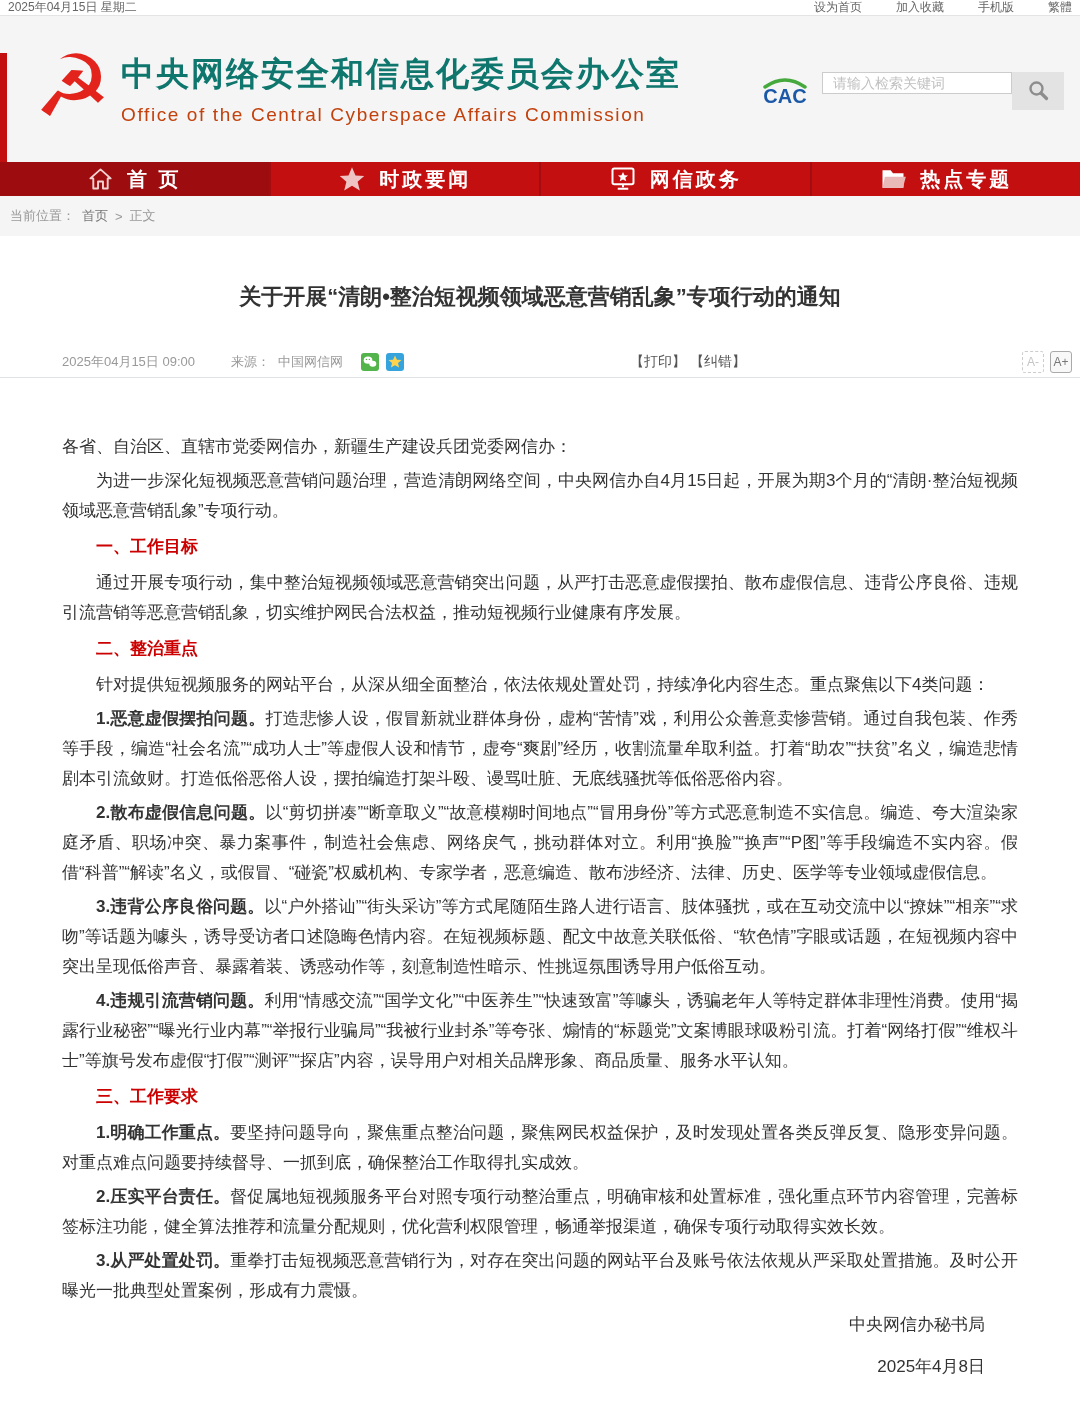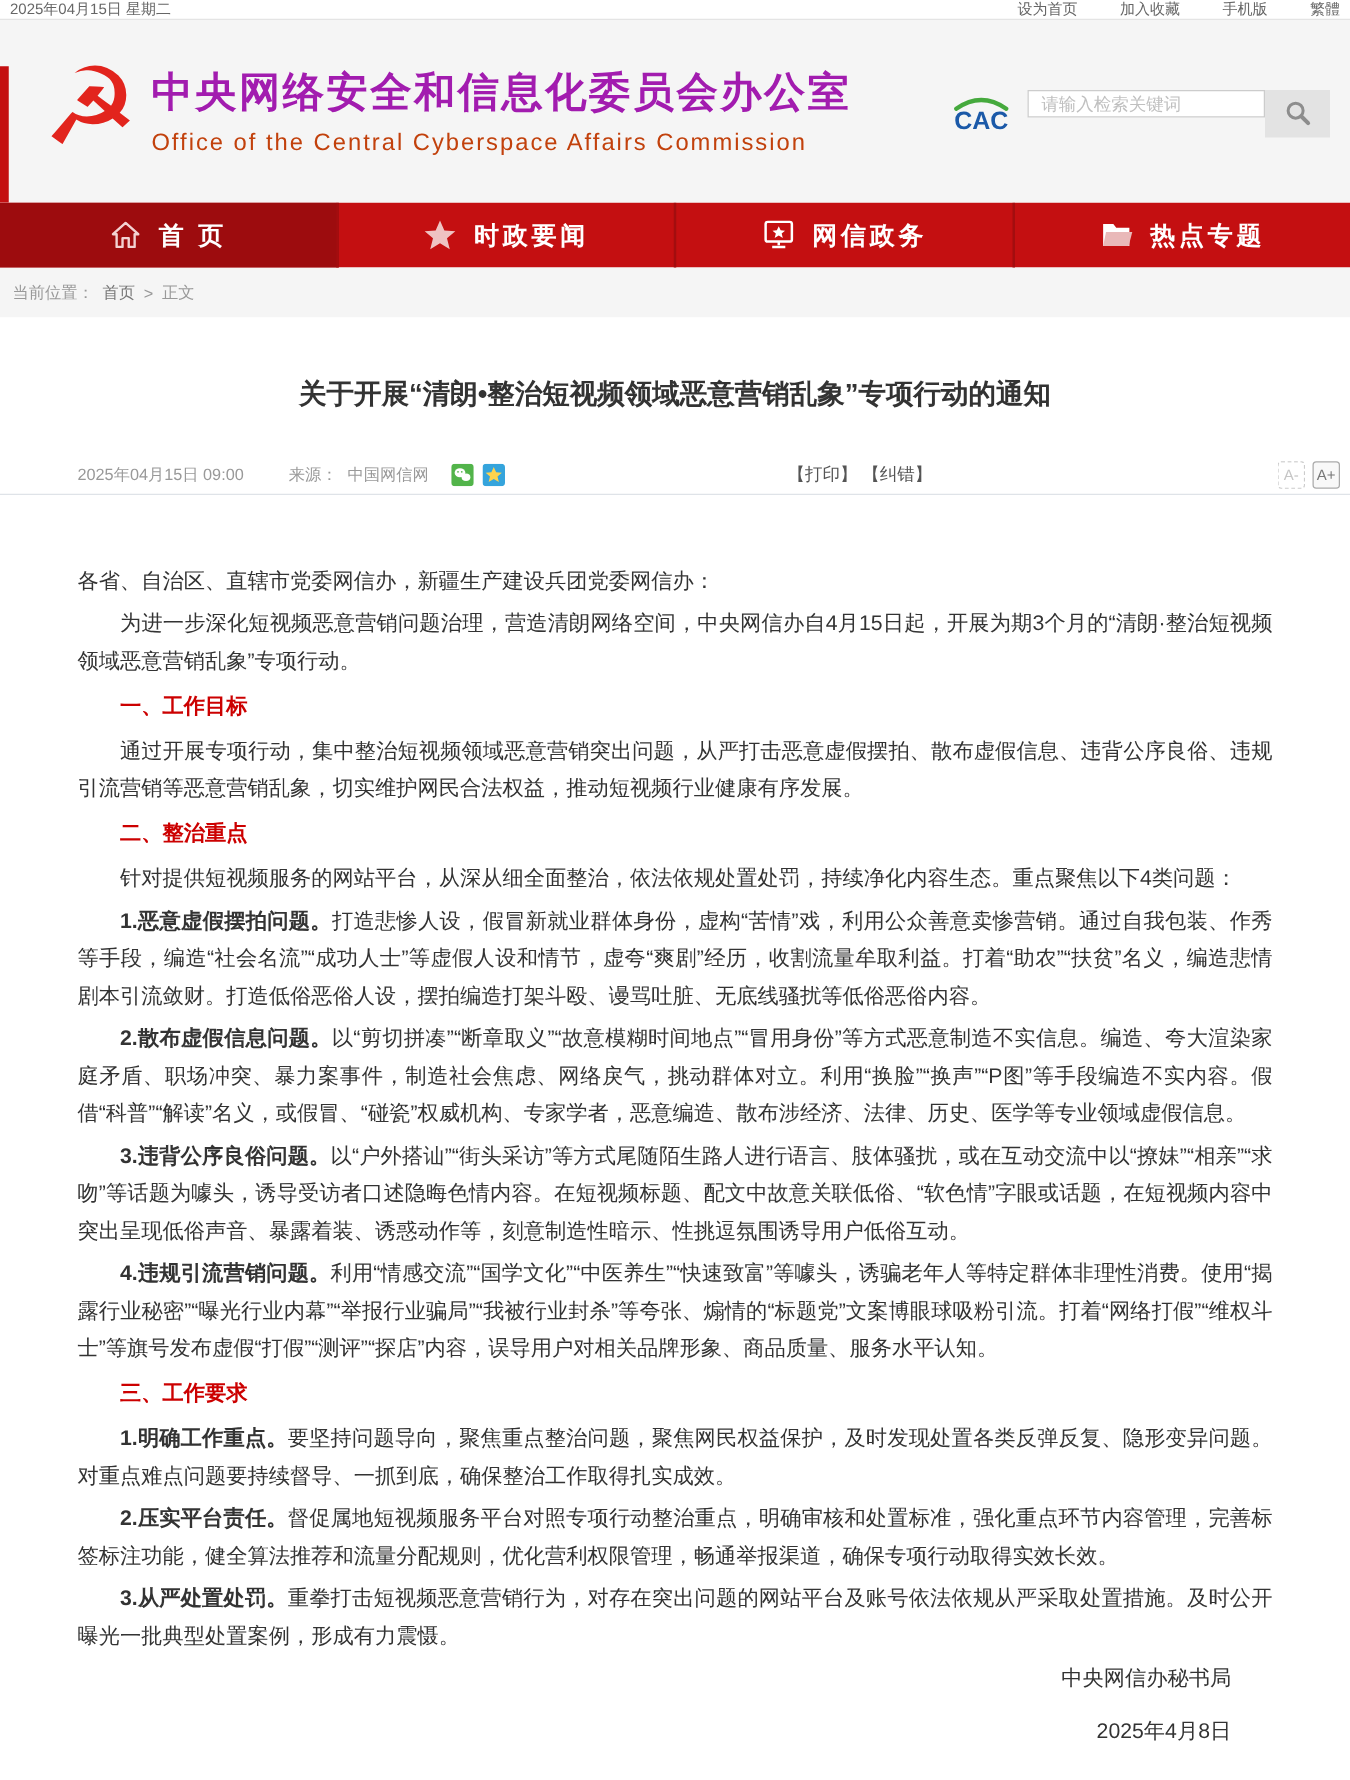--- a/index.html
+++ b/index.html
@@ -9,32 +9,32 @@
   
   .topbar { height:16px; display:flex; justify-content:space-between; align-items:center;
             padding:0 8px; font-size:12px; color:#666; background:#fff; border-bottom:1px solid #e4e4e4; }
   .topbar-links span { margin-left:34px; cursor:pointer; }
 
   
   .header { height:146px; background:#f5f5f5; position:relative; display:flex; align-items:center; }
   .red-stripe { position:absolute; left:0; top:37px; width:7px; height:109px; background:#c40f11; }
   .emblem { font-size:86px; line-height:1; color:#e2241d; margin:0 10px 6px 34px;
             font-family:"DejaVu Sans",sans-serif; }
-  .site-title { font-size:33px; font-weight:bold; color:#a21caf; letter-spacing:2px; }
+  .site-title { font-size:33px; font-weight:bold; color:#0f766e; letter-spacing:2px; }
   .site-subtitle { font-size:19px; color:#c2410c; letter-spacing:1.6px; margin-top:7px; }
   .search-area { position:absolute; right:16px; top:56px; height:38px; display:flex; align-items:flex-start; }
   .cac-logo { margin-right:8px; }
   .search-input { width:190px; height:22px; border:1px solid #ccc; background:#fff;
                   padding:0 10px; font-size:14px; color:#333; outline:none; }
   .search-input::placeholder { color:#c0c0c0; }
   .search-btn { width:52px; height:38px; background:#e3e3e3; border:none; cursor:pointer;
                 display:flex; align-items:center; justify-content:center; }
 
   
-  .nav { display:flex; height:52px; background:#c40f11; }
+  .nav { display:flex; height:34px; background:#c40f11; }
   .nav-item { flex:1; display:flex; align-items:center; justify-content:center; gap:13px;
               color:#fff; font-size:20px; font-weight:bold; letter-spacing:3px;
               border-right:2px solid #a30d0f; cursor:pointer; }
   .nav-item:last-child { border-right:none; }
   .nav-item.active { background:#9d0c0e; }
   .nav-icon { display:flex; }
 
   
   .breadcrumb { height:40px; background:#f5f5f5; display:flex; align-items:center;
                 padding:0 10px; font-size:13px; color:#999; gap:7px; }

